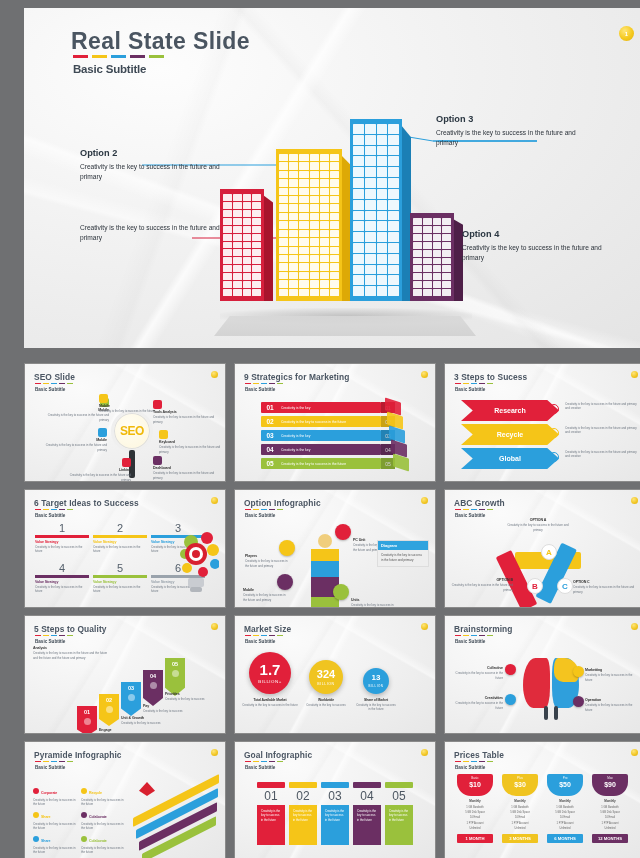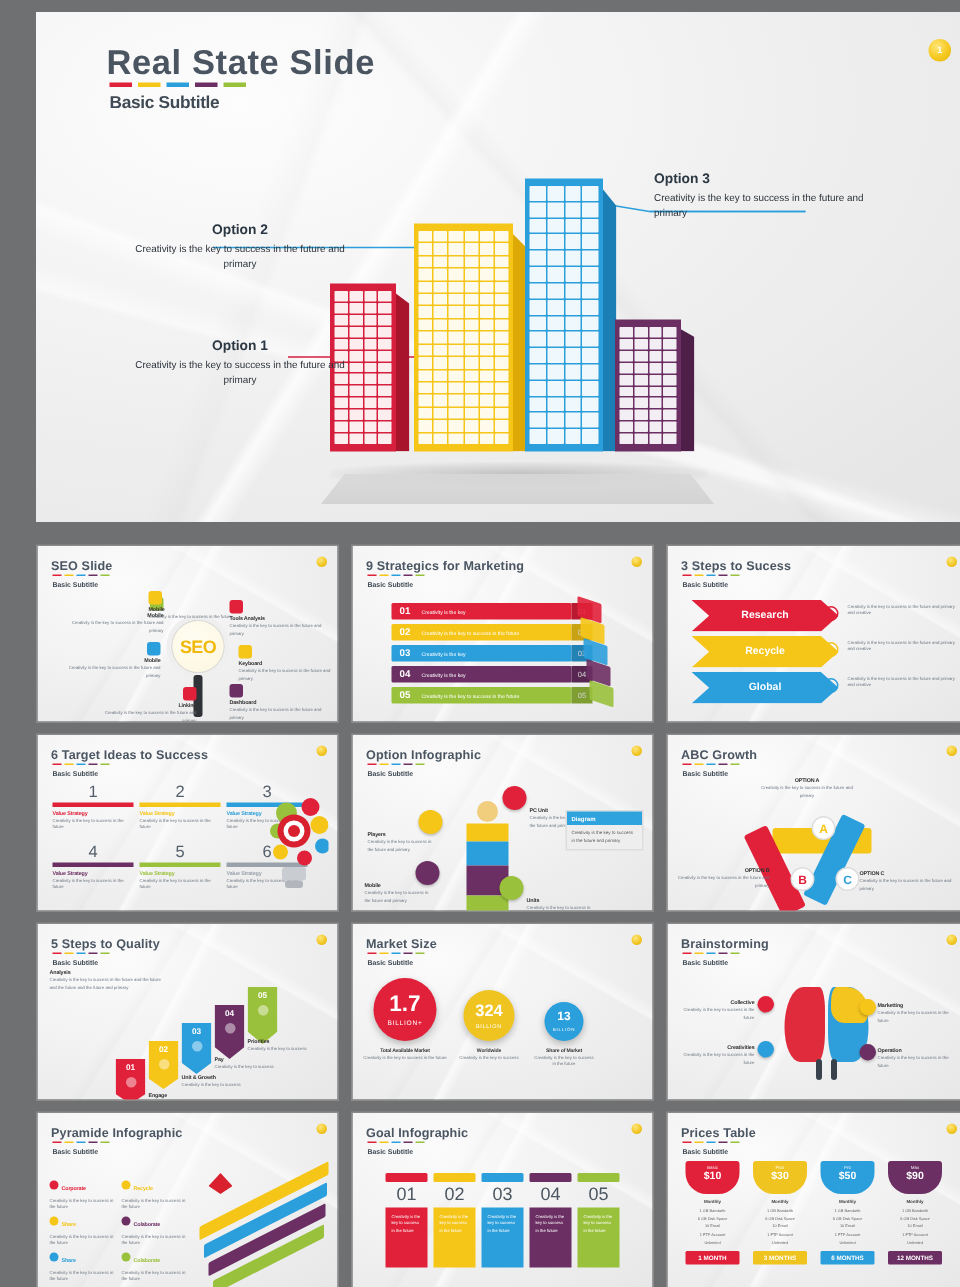--- a/index.html
+++ b/index.html
@@ -42,21 +42,21 @@
     position: absolute; right: 14px; top: 18px; width: 15px; height: 15px;
     border-radius: 50%;
     background: radial-gradient(circle at 38% 32%, #ffe67a 0%, #f5c91e 55%, #e0b112 100%);
     color: #fff; font-size: 6px; display: flex; align-items: center; justify-content: center;
     font-weight: 700;
   }
 
   
   .callout { position: absolute; font-size: 6.6px; color: #2c333b; line-height: 1.55; }
   .callout .ttl { font-size: 9.2px; font-weight: 700; color: #2b3742; display: block; margin-bottom: 2px; }
-  .callout.r { text-align: center; }
+  .callout.r { text-align: left; }
   .callout.l { text-align: left; }
 
   
   .city { position: absolute; left: 196px; top: 100px; width: 250px; height: 215px; }
   .bld { position: absolute; bottom: 22px; }
   .bld .front, .bld .side, .bld .roof { position: absolute; }
   .bld .front { left: 0; top: 0; width: 100%; height: 100%; }
   .win-grid { position: absolute; inset: 0; display: grid; gap: 1px; padding: 5px 3px; }
   .win-grid i { background: rgba(255,255,255,.92); border-radius: .5px; }
   .ground {
@@ -490,29 +490,32 @@
               <i></i>
               <i></i>
               <i></i>
               <i></i>
             </div>
           </div>
         </div>
       </div>
 
     <div class="callout r" style="left:56px;top:215px;width:160px">
-      <span class="ttl">Option 1</span>
       <span>Creativity is the key to success in the future and primary</span>
     </div>
     <div class="callout r" style="left:56px;top:138px;width:160px">
       <span class="ttl">Option 2</span>
       <span>Creativity is the key to success in the future and primary</span>
     </div>
     <div class="callout l" style="left:412px;top:104px;width:150px">
       <span class="ttl">Option 3</span>
+      <span>Creativity is the key to success in the future and primary</span>
+    </div>
+    <div class="callout l" style="left:438px;top:219px;width:150px">
+      <span class="ttl">Option 4</span>
       <span>Creativity is the key to success in the future and primary</span>
     </div>
   </div>
 
   <div class="grid" id="grid">
       <div class="thumb">
         <div class="t-title">SEO Slide</div>
         <div class="t-dashes">
           <i style="background: rgb(225, 32, 58);"></i>
           <i style="background: rgb(245, 197, 24);"></i>

